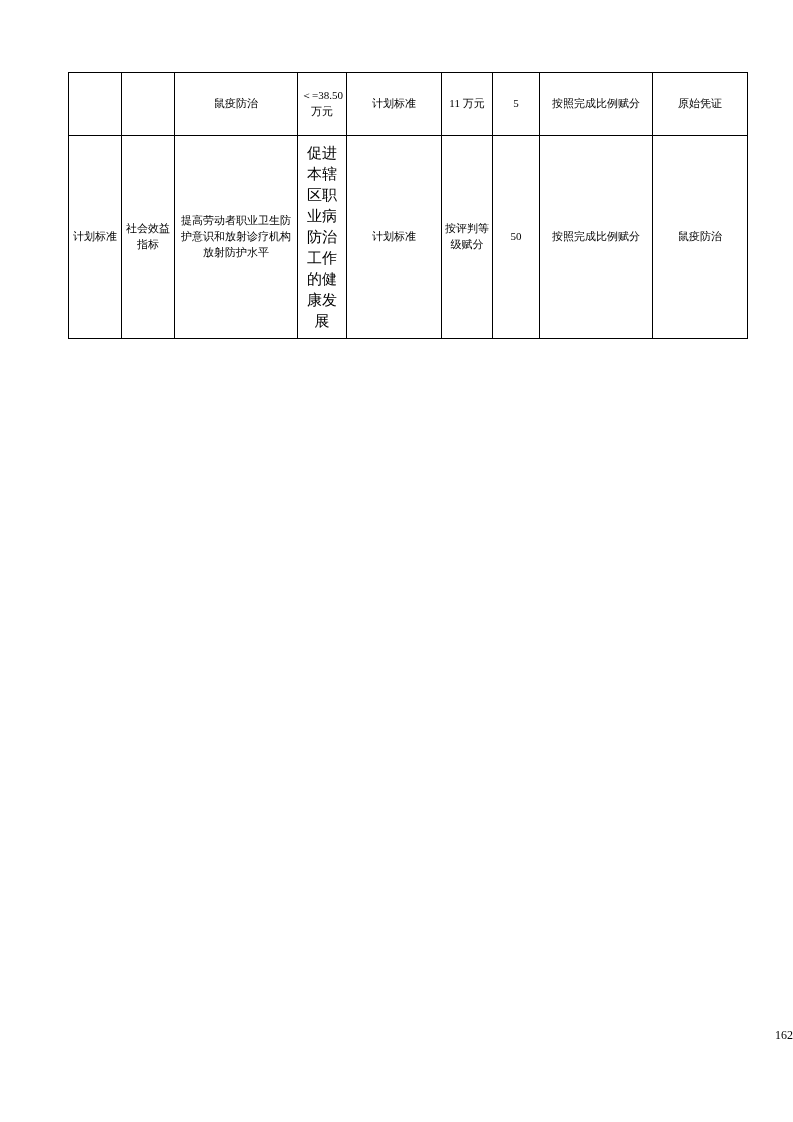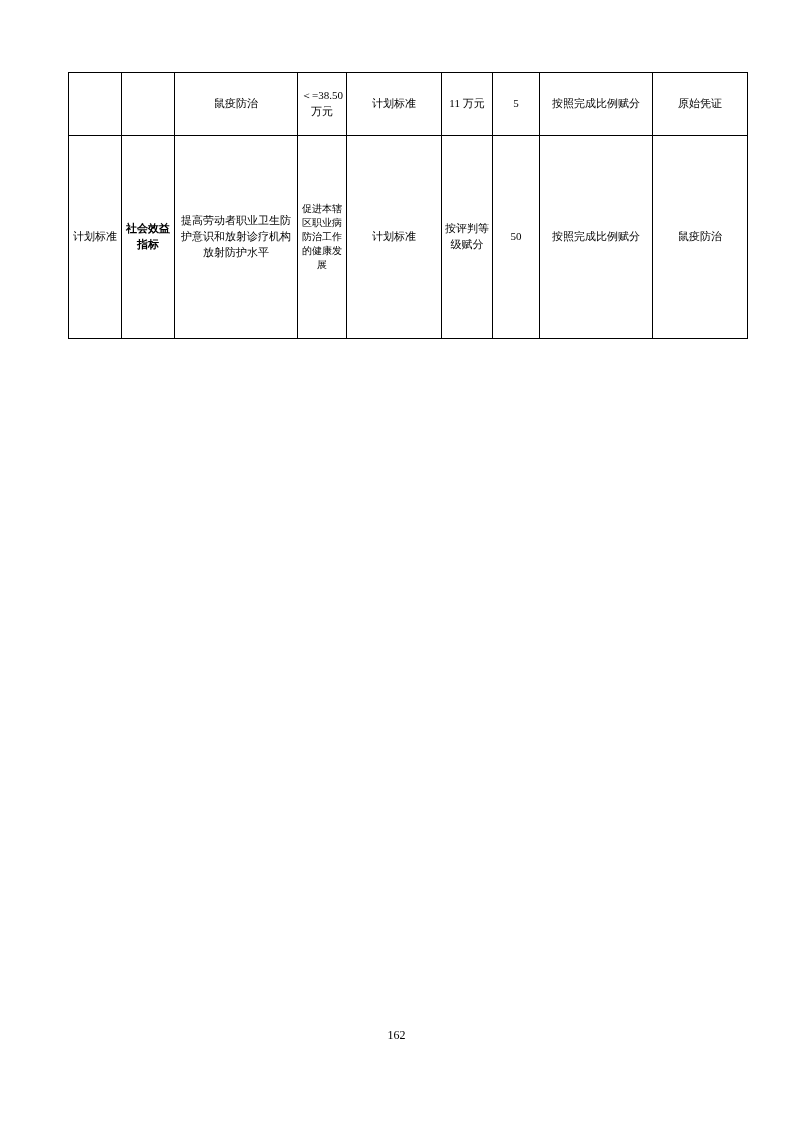--- a/index.html
+++ b/index.html
@@ -36,49 +36,49 @@
     vertical-align: middle;
     text-align: center;
     font-size: 11px;
     line-height: 1.45;
     padding: 3px 2px;
     word-wrap: break-word;
     font-family: "Liberation Serif", "DejaVu Serif", serif;
   }
   
   .c1 { width: 48px; }
-  .c2 { width: 48px; font-weight: bold; }
+  .c2 { width: 48px; }
   .c3 { width: 118px; }
   .c4 { width: 44px; }
   .c5 { width: 90px; }
   .c6 { width: 46px; }
   .c7 { width: 42px; }
   .c8 { width: 108px; }
   .c9 { width: 90px; }
   .vertical-text {
     display: block;
     line-height: 1.4;
-    font-size: 10px;
+    font-size: 15px;
     text-align: center;
   }
   .cell-pad {
     padding-left: 4px;
     padding-right: 4px;
   }
   .row-h1 td { height: 38px; }
   .row-h2 td { height: 56px; }
   .row-h3 td { height: 52px; }
   .row-h4 td { height: 196px; }
 
   .page-number {
     position: absolute;
     left: 0;
     top: 1028px;
     width: 793px;
-    text-align: center;
+    text-align: right;
     font-size: 12px;
     font-family: "Liberation Serif", "DejaVu Serif", serif;
     color: #000000;
   }
 </style>
 </head>
 <body>
 
 <div class="page">
 

